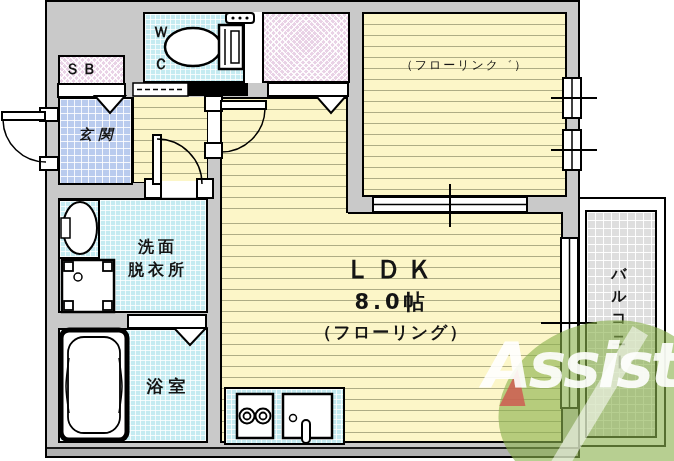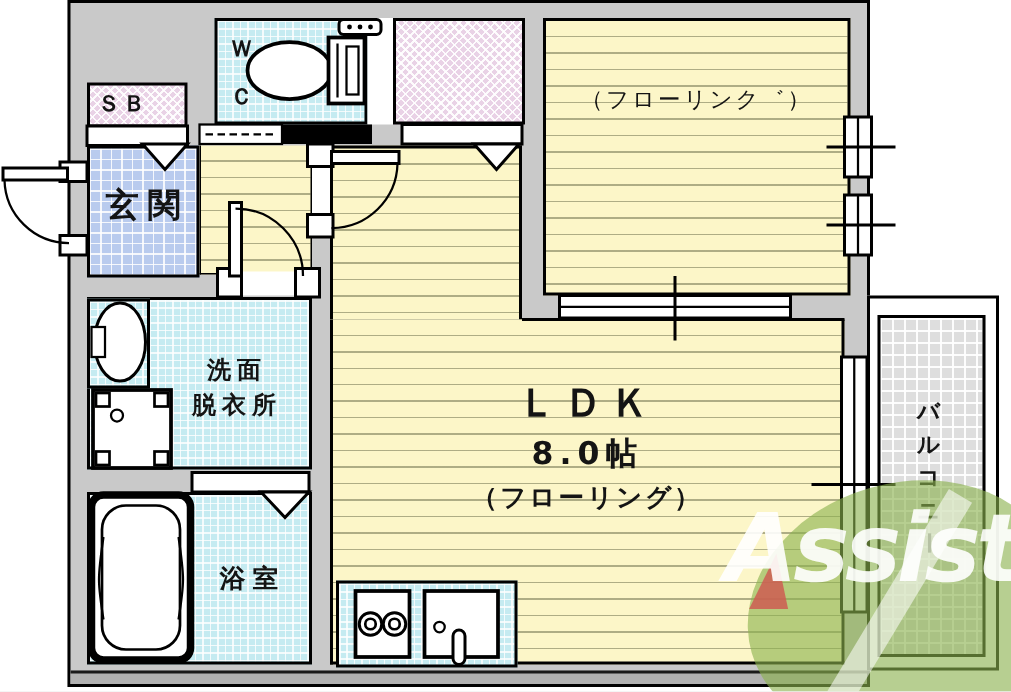--- a/index.html
+++ b/index.html
@@ -183,24 +183,24 @@
       <circle cx="293" cy="418" r="3.5" stroke-width="1.5"></circle>
       <rect x="302" y="420" width="8" height="23" rx="4" stroke-width="2"></rect>
     </g>
   </svg>
 
   <div class="txt" style="left:150px;top:16px;width:22px;font-size:15px;line-height:32px;">
     <span>Ｗ</span><br>
     <span>Ｃ</span>
   </div>
   <div class="txt" style="left:58px;top:62px;width:48px;font-size:15px;letter-spacing:2px;">ＳＢ</div>
-  <div class="txt" style="left:58px;top:127px;width:75px;font-size:22px;letter-spacing:6px;text-indent:6px;">玄関</div>
+  <div class="txt" style="left:58px;top:127px;width:75px;font-size:14px;letter-spacing:6px;text-indent:6px;font-style:italic;">玄関</div>
 
   <div class="txt" style="left:362px;top:47px;width:205px;">
-    <div style="font-size:15px;letter-spacing:2px;margin-top:12px;font-weight:normal;">（フローリンク゛）</div>
+    <div style="font-size:12px;letter-spacing:2px;margin-top:12px;font-weight:normal;">（フローリンク゛）</div>
   </div>
 
   <div class="txt" style="left:220px;top:256px;width:343px;">
     <div style="font-size:26px;letter-spacing:5px;">ＬＤＫ</div>
     <div style="font-size:21px;letter-spacing:4px;margin-top:10px;">8.0帖</div>
     <div style="font-size:17px;letter-spacing:2px;margin-top:11px;font-weight:bold;">（フローリング）</div>
   </div>
 
   <div class="txt" style="left:118px;top:235px;width:80px;font-size:16px;line-height:23px;letter-spacing:4px;">
     <span>洗面</span><br>

